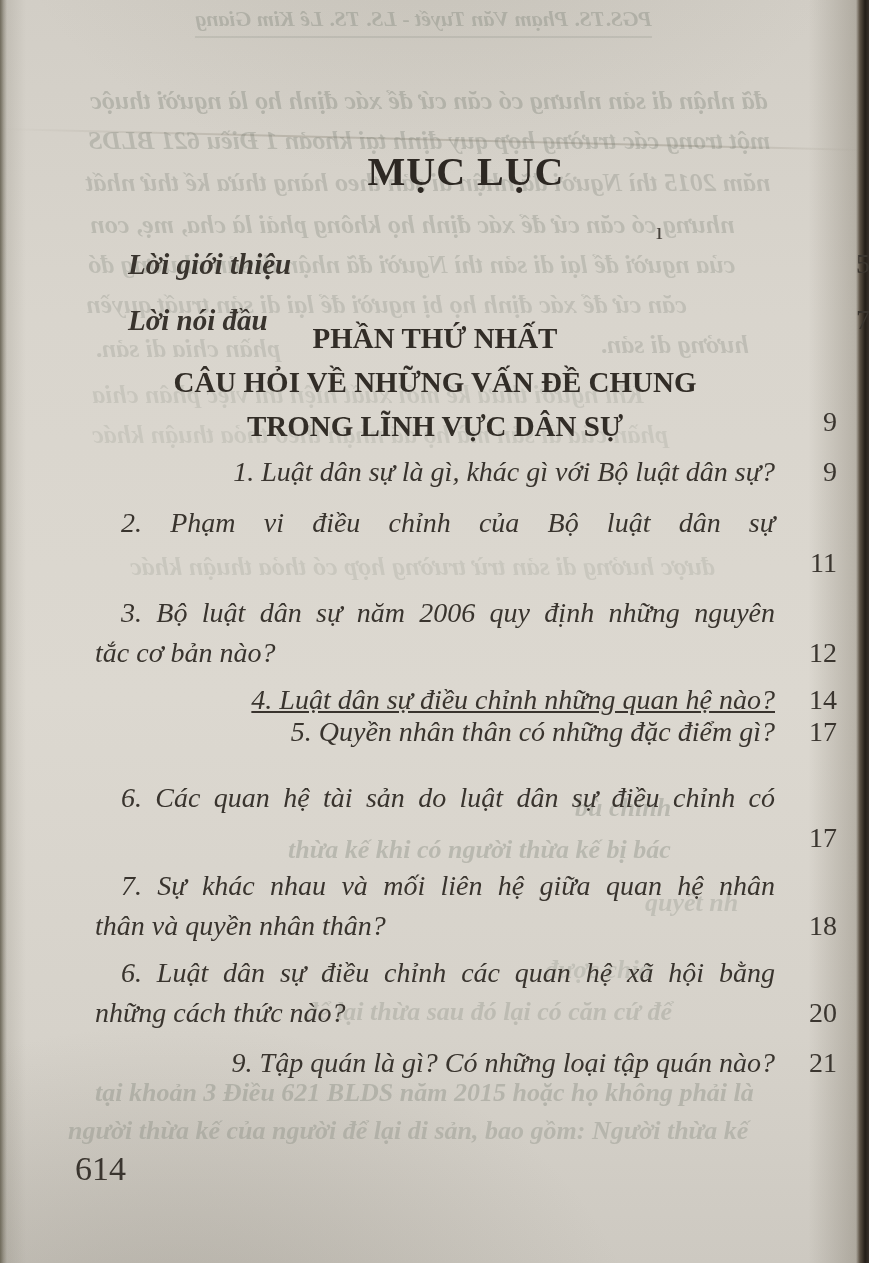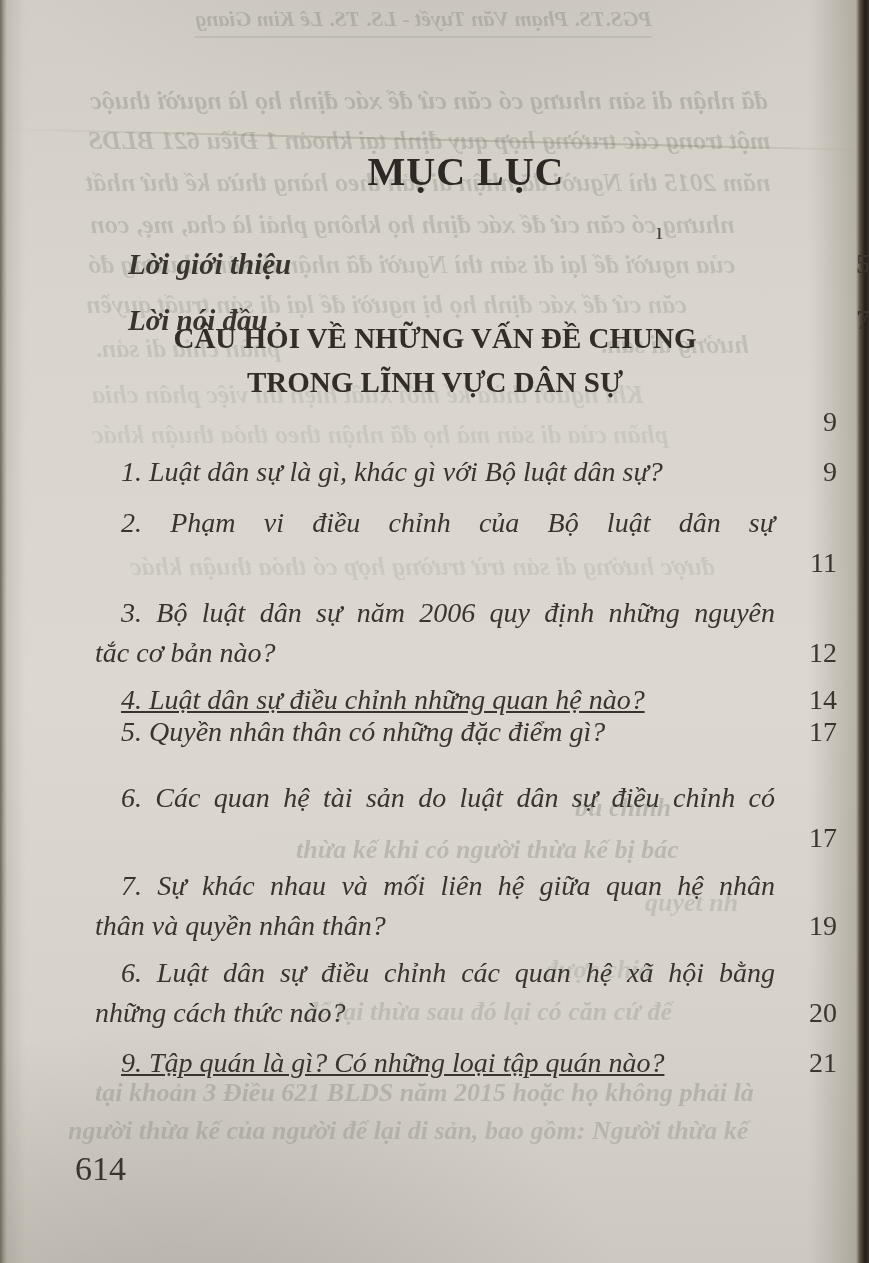--- a/index.html
+++ b/index.html
@@ -27,21 +27,21 @@
   .ghost.hdr{font-size:22px;border-bottom:2px solid rgba(111,118,107,.55);padding-bottom:4px;}
   
   .col{position:absolute;left:95px;top:0;width:742px;color:#39342e;}
   .row{position:absolute;left:0;width:100%;}
   .title-row{top:148px;font-size:40px;font-weight:bold;text-align:center;letter-spacing:1px;color:#2d2823;padding-right:62px;}
   .front{font-size:29px;font-weight:bold;font-style:italic;padding-left:33px;height:40px;line-height:40px;margin-top:24px;}
   .part{top:316px;height:126px;text-align:center;padding-right:62px;box-sizing:border-box;}
   .part .pl{display:block;font-size:29px;font-weight:bold;line-height:44px;color:#322d27;}
   .entry{font-size:28px;font-style:italic;line-height:40px;padding-right:62px;box-sizing:border-box;}
   .entry .ln{display:block;}
-  .entry .l1{text-indent:26px;}
+  .entry .l1{text-indent:26px;text-align:right;}
   .entry .just{text-align:justify;text-align-last:justify;}
   .num{position:absolute;right:0;bottom:2px;font-size:28px;font-style:normal;font-weight:normal;color:#3a352f;line-height:36px;}
   .folio{position:absolute;left:75px;top:1150px;font-size:34px;color:#3a352f;}
   .stray{position:absolute;left:656px;top:218px;font-size:24px;color:#2f2a24;opacity:.85;}
 </style>
 </head>
 <body>
 
 <div class="page">
 
@@ -55,21 +55,21 @@
   <div class="ghost mirror" style="top:168px;left:86px;opacity:.26;">năm 2015 thì Người đã nhận di sản theo hàng thừa kế thứ nhất</div>
   <div class="ghost mirror" style="top:210px;left:90px;opacity:.26;">nhưng có căn cứ để xác định họ không phải là cha, mẹ, con</div>
   <div class="ghost mirror" style="top:250px;left:88px;opacity:.24;">của người để lại di sản thì Người đã nhận di sản nhường đó</div>
   <div class="ghost mirror" style="top:290px;left:86px;opacity:.22;">căn cứ để xác định họ bị người để lại di sản truất quyền</div>
   <div class="ghost mirror" style="top:330px;left:600px;opacity:.24;">hưởng di sản.</div>
   <div class="ghost mirror" style="top:334px;left:95px;opacity:.20;">phần chia di sản.</div>
   <div class="ghost mirror" style="top:380px;left:92px;opacity:.16;">Khi người thừa kế mới xuất hiện thì việc phân chia</div>
   <div class="ghost mirror" style="top:420px;left:92px;opacity:.15;">phần của di sản mà họ đã nhận theo thỏa thuận khác</div>
   <div class="ghost mirror" style="top:552px;left:130px;opacity:.16;">được hưởng di sản trừ trường hợp có thỏa thuận khác</div>
   <div class="ghost" style="top:793px;left:575px;opacity:.30;">bù chỉnh</div>
-  <div class="ghost" style="top:835px;left:296px;opacity:.30;">thừa kế khi có người thừa kế bị bác</div>
+  <div class="ghost" style="top:835px;left:288px;opacity:.30;">thừa kế khi có người thừa kế bị bác</div>
   <div class="ghost" style="top:888px;left:645px;opacity:.22;">quyết nh</div>
   <div class="ghost" style="top:955px;left:545px;opacity:.20;">được chia</div>
   <div class="ghost" style="top:997px;left:305px;opacity:.24;">để lại thừa sau đó lại có căn cứ để</div>
   <div class="ghost" style="top:1078px;left:95px;opacity:.30;">tại khoản 3 Điều 621 BLDS năm 2015 hoặc họ không phải là</div>
   <div class="ghost" style="top:1116px;left:68px;opacity:.28;">người thừa kế của người để lại di sản, bao gồm: Người thừa kế</div>
 
   <span class="stray">ı</span>
 
   <div class="col">
 
@@ -78,20 +78,21 @@
     <div class="row front" style="top:220px;">
       <span>Lời giới thiệu</span>
       <span class="num">5</span>
     </div>
     <div class="row front" style="top:276px;">
       <span>Lời nói đầu</span>
       <span class="num">7</span>
     </div>
 
     <div class="row part">
+      <span class="pl">PHẦN THỨ NHẤT</span>
       <span class="pl">CÂU HỎI VỀ NHỮNG VẤN ĐỀ CHUNG</span>
       <span class="pl">TRONG LĨNH VỰC DÂN SỰ</span>
       <span class="num">9</span>
     </div>
 
     <div class="row entry" style="top:452px;height:40px;">
       <span class="ln l1">1. Luật dân sự là gì, khác gì với Bộ luật dân sự?</span>
       <span class="num">9</span>
     </div>
 
@@ -117,30 +118,30 @@
     </div>
 
     <div class="row entry" style="top:778px;height:80px;">
       <span class="ln l1 just">6. Các quan hệ tài sản do luật dân sự điều chỉnh có</span>
       <span class="num">17</span>
     </div>
 
     <div class="row entry" style="top:866px;height:80px;">
       <span class="ln l1 just">7. Sự khác nhau và mối liên hệ giữa quan hệ nhân</span>
       <span class="ln">thân và quyền nhân thân?</span>
-      <span class="num">19</span>
+      <span class="num">18</span>
     </div>
 
     <div class="row entry" style="top:953px;height:80px;">
       <span class="ln l1 just">6. Luật dân sự điều chỉnh các quan hệ xã hội bằng</span>
       <span class="ln">những cách thức nào?</span>
       <span class="num">20</span>
     </div>
 
-    <div class="row entry" style="top:1043px;height:40px;text-decoration:underline;">
+    <div class="row entry" style="top:1043px;height:40px;">
       <span class="ln l1">9. Tập quán là gì? Có những loại tập quán nào?</span>
       <span class="num">21</span>
     </div>
 
   </div>
 
   <div class="folio">614</div>
 
 </div>
 

